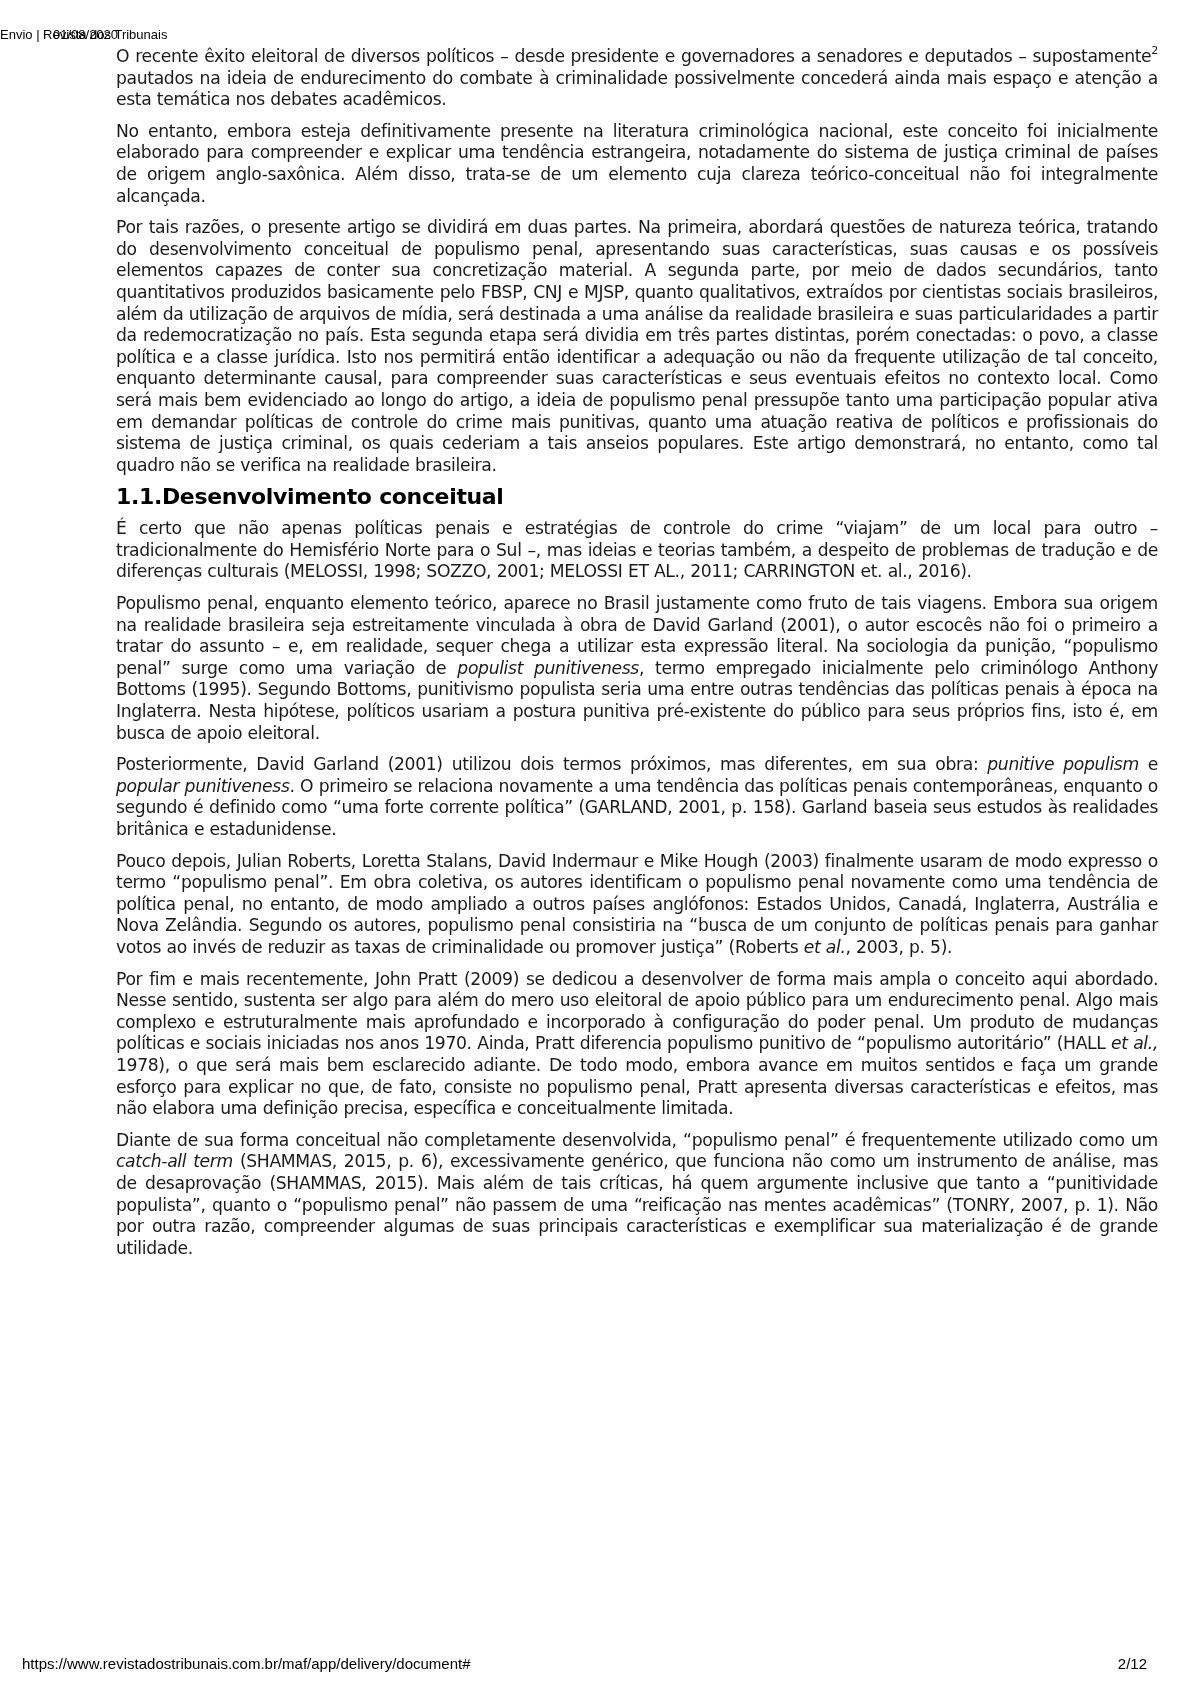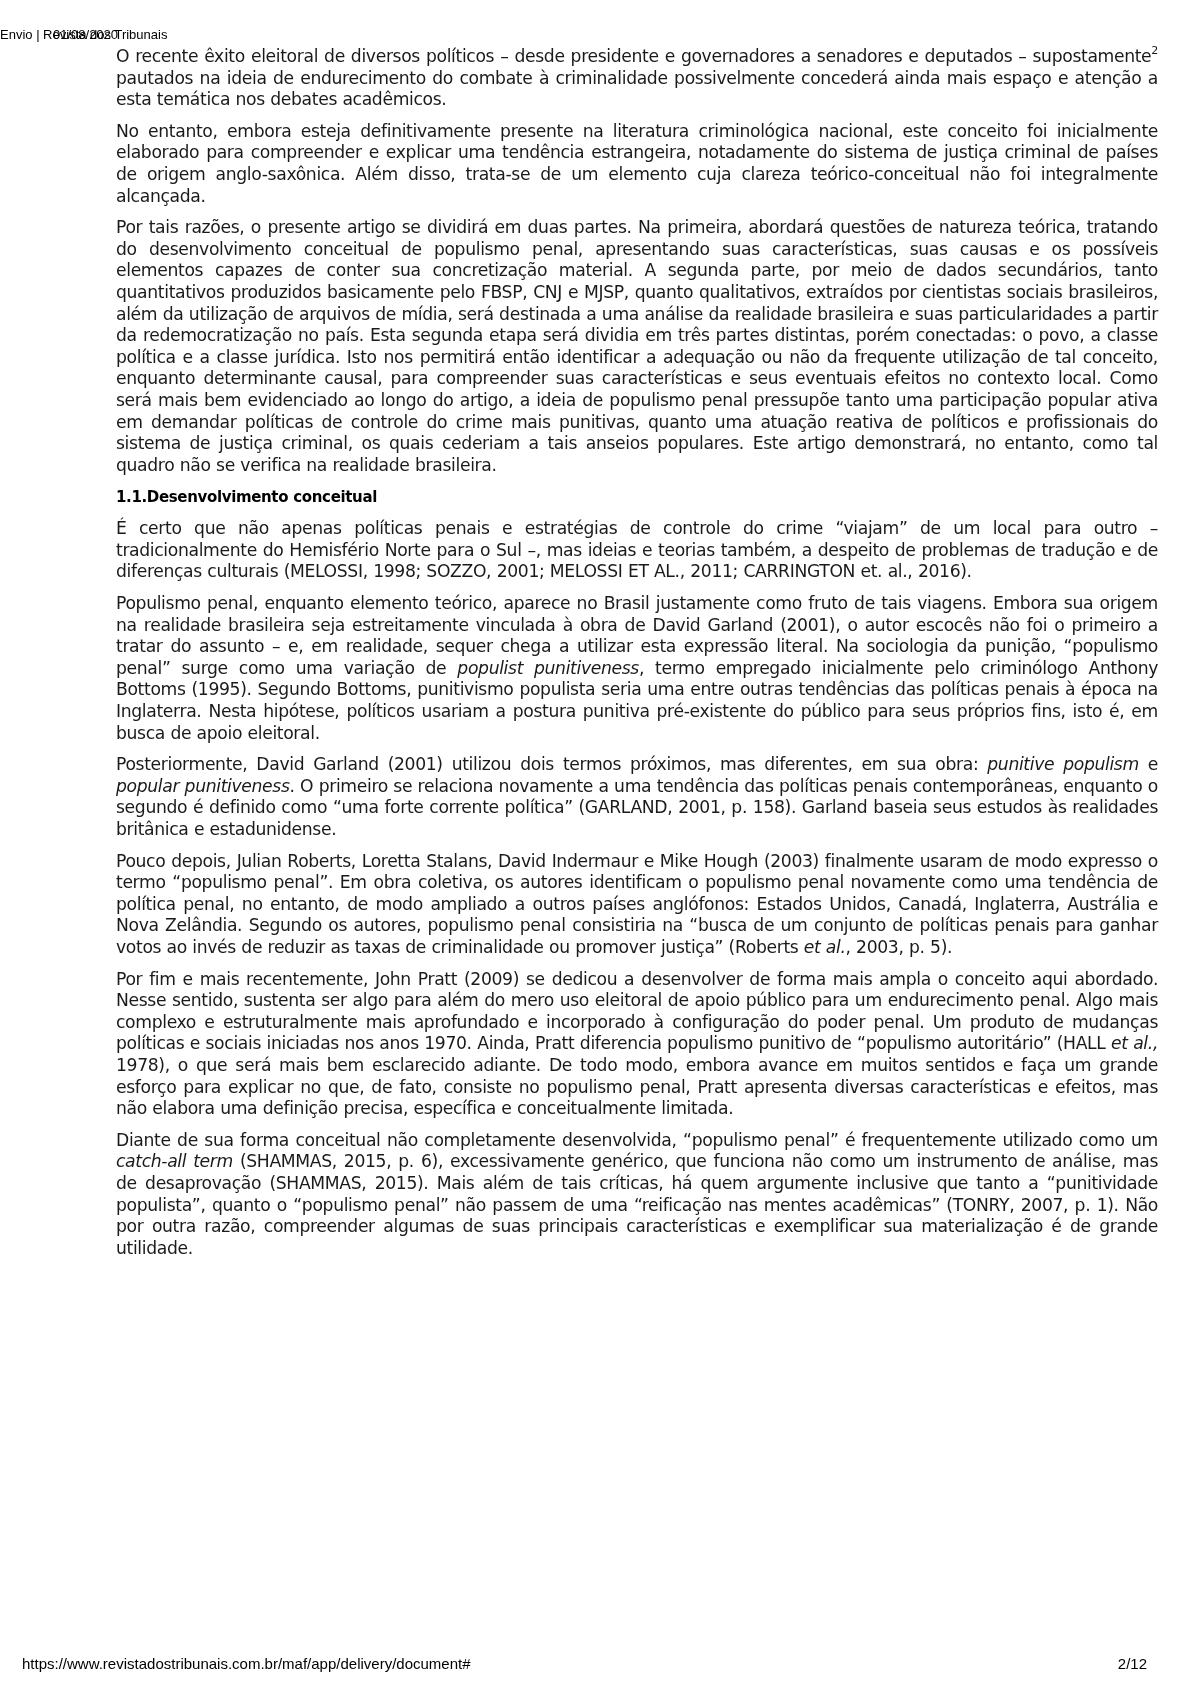--- a/index.html
+++ b/index.html
@@ -10,21 +10,21 @@
   .hdr .title { position: absolute; left: 0; width: 1191px; text-align: left; top: 0; }
   .ftr { position: absolute; top: 1655px; left: 0; width: 1191px; height: 16px;
          font-family: "Liberation Sans", sans-serif; font-size: 15px; color: #000; }
   .ftr .url { position: absolute; left: 22px; top: 0; }
   .ftr .page { position: absolute; right: 44px; top: 0; }
   .content { position: absolute; left: 72px; top: 46px; width: 1042px;
              font-family: "DejaVu Sans", sans-serif; font-size: 17.2px; line-height: 21.6px;
              color: #1a1a1a; letter-spacing: -0.35px; word-spacing: 0.3px; margin-left: 44px; }
   .content p { margin: 0 0 10px 0; text-align: justify; }
   .content h2 { margin: 0 0 10px 0; font-size: 17.2px; line-height: 22px; font-weight: bold; color: #000; }
-  .content h3 { margin: 0 0 10px 0; font-size: 15px; line-height: 22px; font-weight: bold; color: #000; }
+  .content h3 { margin: 0 0 10px 0; font-size: 22px; line-height: 22px; font-weight: bold; color: #000; }
   sup { font-size: 11px; line-height: 0; position: relative; top: -1px; }
   em { }
 </style>
 </head>
 <body>
 
 <div class="hdr">
   <span class="date">01/08/2020</span>
   <span class="title">Envio | Revista dos Tribunais</span>
 </div>

